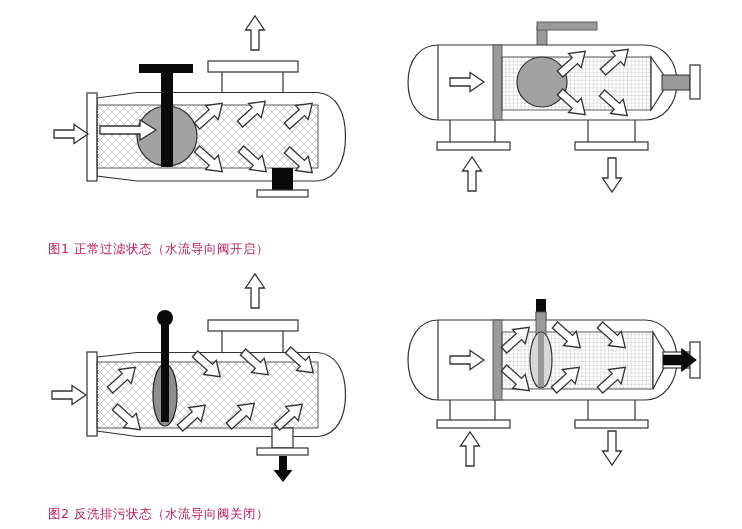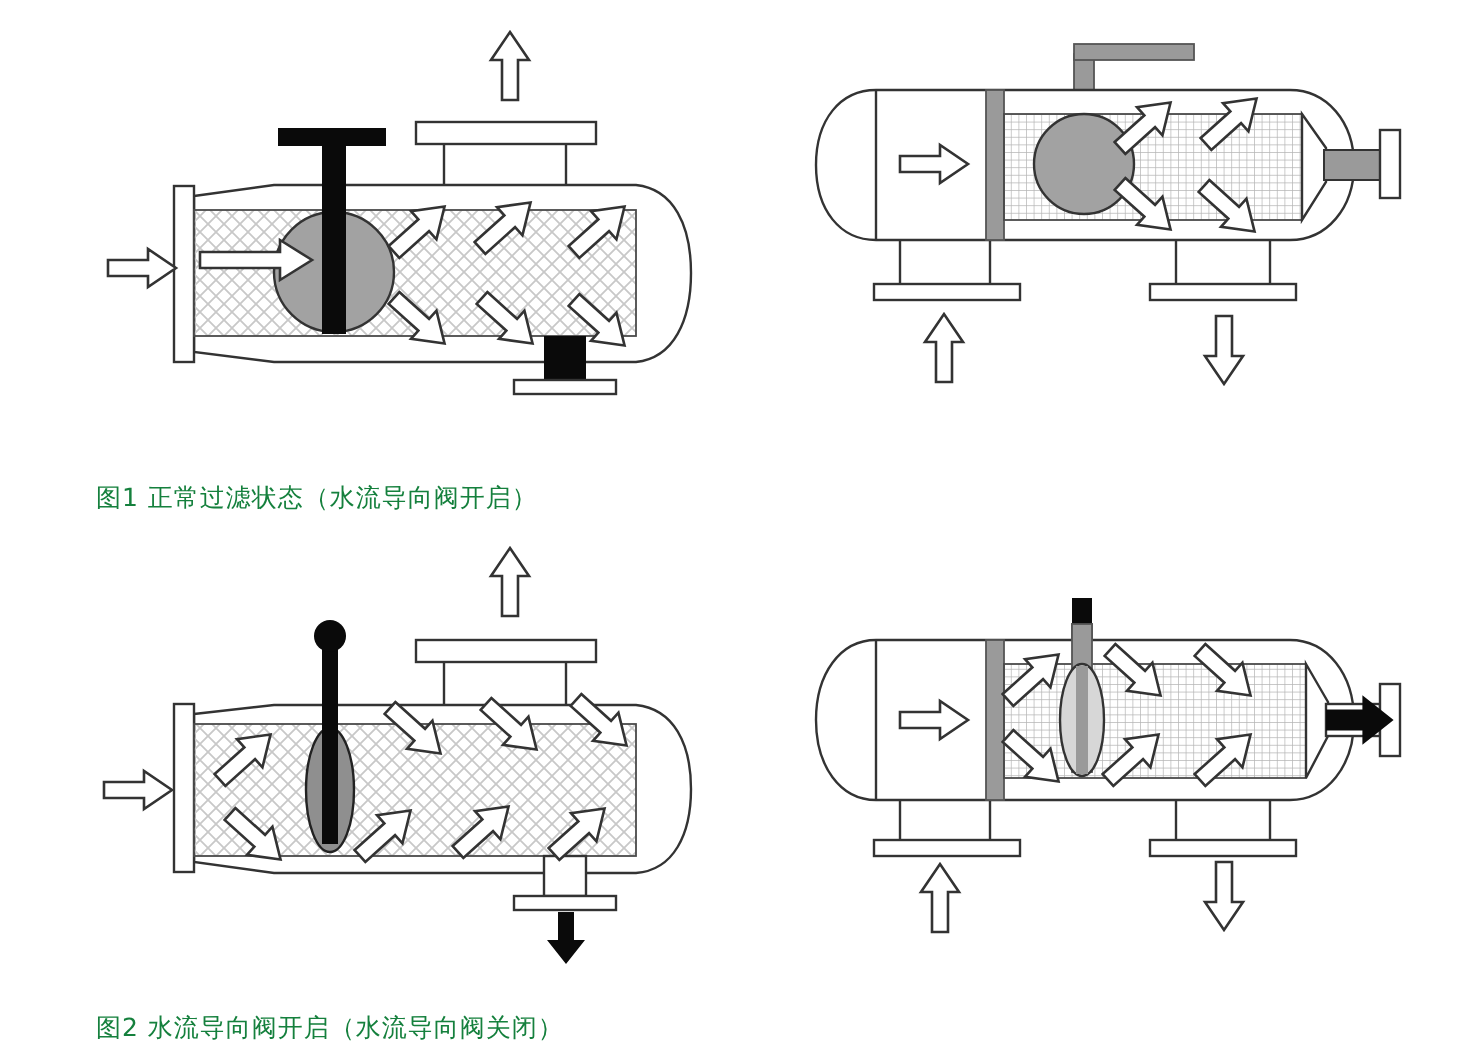--- a/index.html
+++ b/index.html
@@ -1,19 +1,19 @@
 <!DOCTYPE html>
 <html><head>
 <meta charset="utf-8">
 <style>
   html,body{margin:0;padding:0;background:#fff;}
   #page{position:relative;width:742px;height:529px;background:#fff;overflow:hidden;
         font-family:"DejaVu Sans","Liberation Sans",sans-serif;}
   #diagram-svg{position:absolute;left:0;top:0;}
-  .caption{position:absolute;left:48px;font-size:12.5px;line-height:14px;color:#15803d;
+  .caption{position:absolute;left:48px;font-size:12.5px;line-height:14px;color:#be185d;
            letter-spacing:0.5px;white-space:nowrap;}
   #caption-1{top:242px;}
   #caption-2{top:507px;}
   .oln{fill:none;stroke:#333;stroke-width:1.2;}
   .wfill{fill:#ffffff;stroke:#333;stroke-width:1.2;}
   .arrow{fill:#ffffff;stroke:#333;stroke-width:1.3;}
   .metal{fill:#9a9a9a;stroke:#555;stroke-width:0.9;}
   .blk{fill:#0a0a0a;stroke:none;}
   .hatchband{fill:url(#hatch);stroke:#4a4a4a;stroke-width:0.9;}
   .meshband{fill:url(#mesh);stroke:#4a4a4a;stroke-width:0.9;}
@@ -134,15 +134,15 @@
     <use href="#barrow" transform="translate(600,325) rotate(42)" class="arrow"></use>
     <use href="#barrow" transform="translate(554,390) rotate(-42)" class="arrow"></use>
     <use href="#barrow" transform="translate(600,390) rotate(-42)" class="arrow"></use>
     <use href="#sarrow" transform="translate(663,360) scale(1.3)" class="blk"></use>
     <use href="#barrow" transform="translate(470,466) rotate(-90)" class="arrow"></use>
     <use href="#barrow" transform="translate(612,431) rotate(90)" class="arrow"></use>
   </g>
 </svg>
 
 <div id="caption-1" class="caption">图1 正常过滤状态（水流导向阀开启）</div>
-<div id="caption-2" class="caption">图2 水流导向阀开启（水流导向阀关闭）</div>
+<div id="caption-2" class="caption">图2 反洗排污状态（水流导向阀关闭）</div>
 
 </div>
 
 </body></html>

